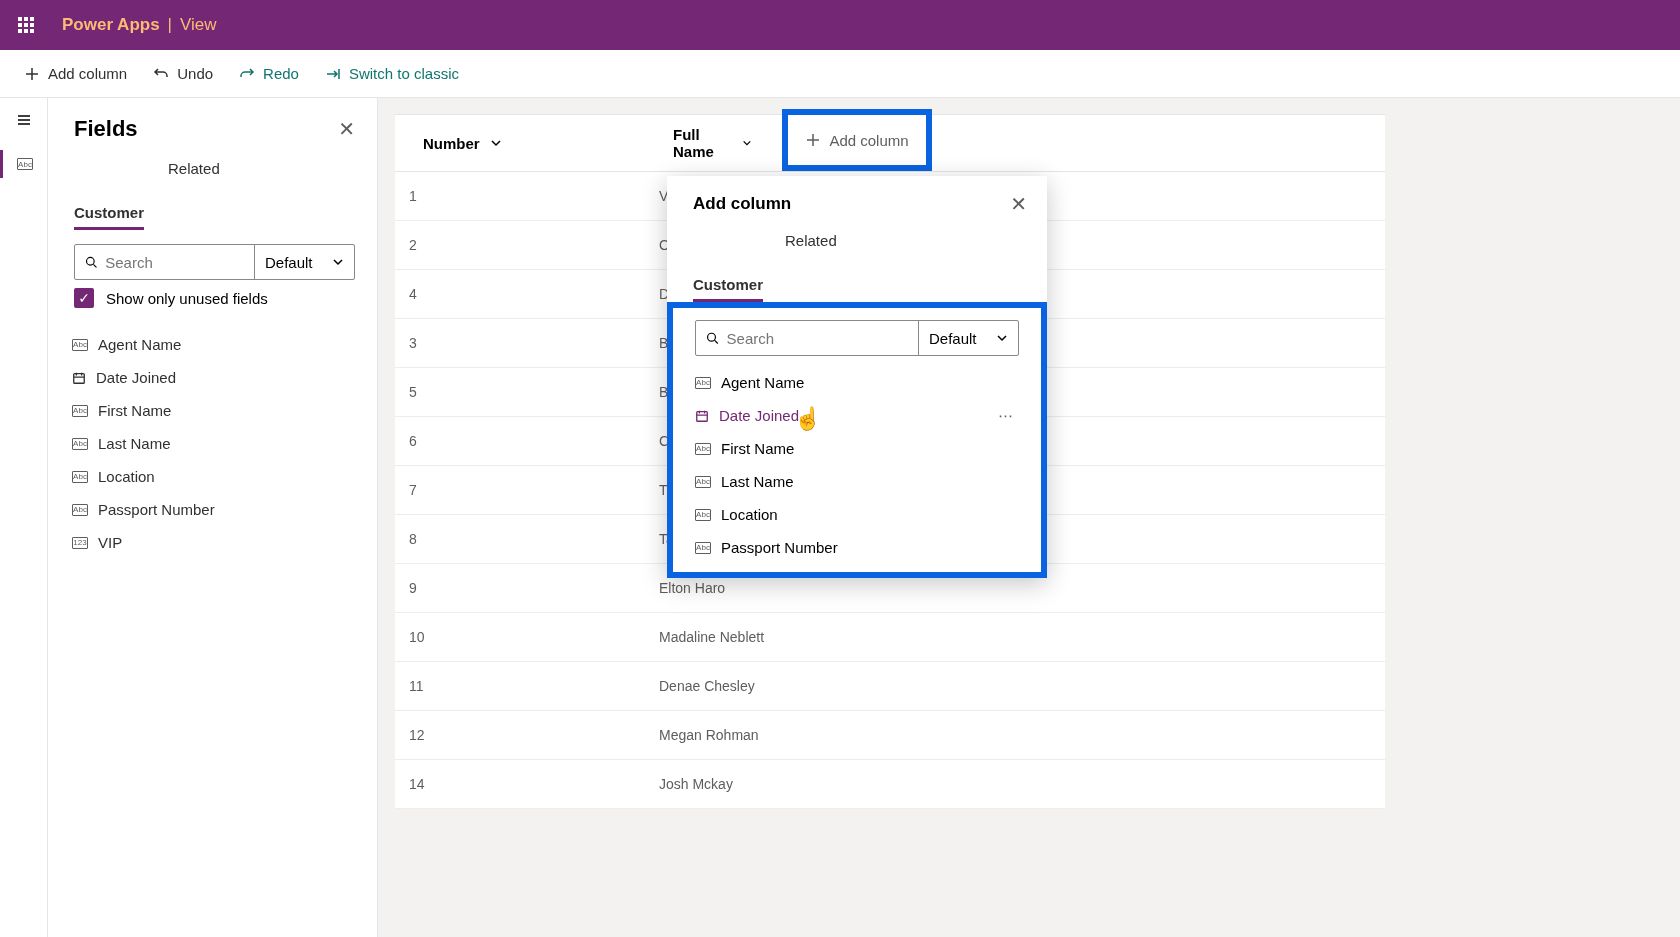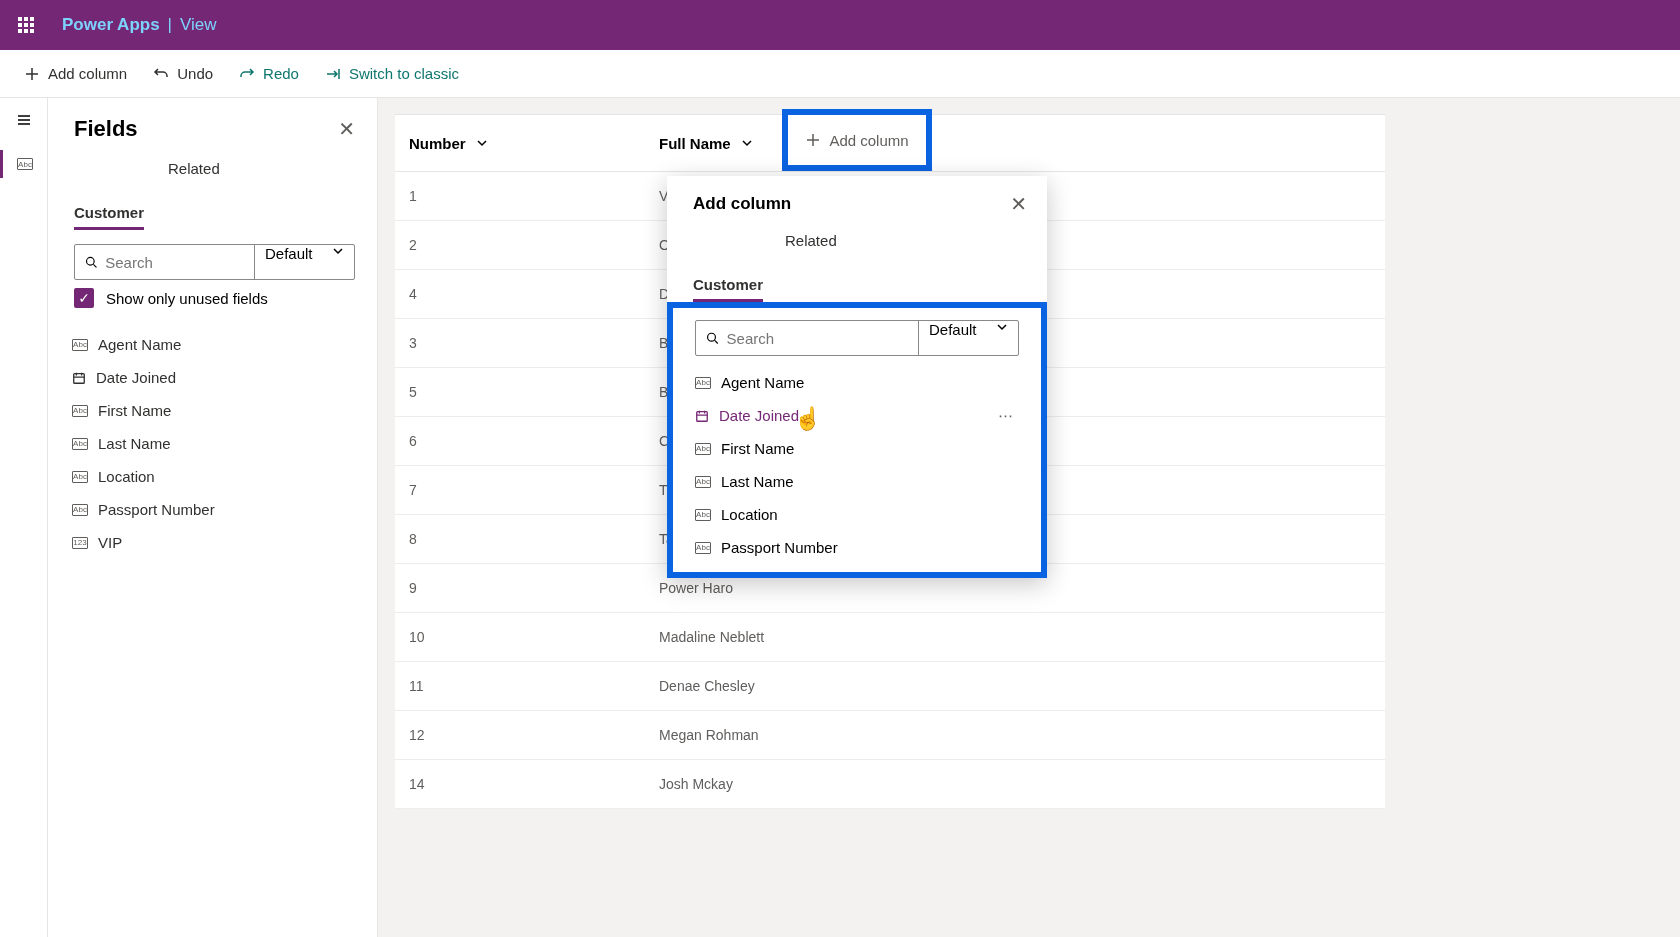--- a/index.html
+++ b/index.html
@@ -1,19 +1,19 @@
 <!DOCTYPE html>
 <html><head>
 <meta charset="utf-8">
 <style>
 * { margin: 0; padding: 0; box-sizing: border-box; font-family: "Segoe UI", Arial, sans-serif; }
 body { background: #f3f2f1; width: 1680px; height: 937px; overflow: hidden; position: relative; }
 
 
-.top-header { background: #742774; height: 50px; display: flex; align-items: center; padding: 0 18px; color: #7dd3fc; }
+.top-header { background: #742774; height: 50px; display: flex; align-items: center; padding: 0 18px; color: #fdba74; }
 .waffle { display: grid; grid-template-columns: repeat(3, 4px); grid-template-rows: repeat(3, 4px); gap: 2px; margin-right: 28px; }
 .waffle div { background: #fff; }
 .app-title { font-size: 17px; font-weight: 600; }
 .app-divider { margin: 0 8px; font-weight: 300; }
 
 
 .command-bar { background: #fff; height: 48px; display: flex; align-items: center; padding: 0 24px; gap: 26px; border-bottom: 1px solid #e5e5e5; }
 .cmd { display: flex; align-items: center; gap: 8px; color: #323130; font-size: 15px; cursor: pointer; }
 .cmd.disabled { color: #0f766e; }
 .cmd svg { width: 16px; height: 16px; }
@@ -24,32 +24,32 @@
 
 .fields-panel { position: absolute; left: 48px; top: 98px; width: 330px; background: #fff; border-right: 1px solid #e5e5e5; height: calc(100% - 98px); }
 .fields-header { display: flex; justify-content: space-between; align-items: center; padding: 18px 22px 8px 26px; }
 .fields-title { font-size: 22px; font-weight: 600; }
 .fields-tabs { display: flex; gap: 24px; padding: 10px 26px 0 26px; }
 .ftab { font-size: 15px; padding-bottom: 6px; cursor: pointer; color: #323130; }
 .ftab.active { font-weight: 600; border-bottom: 3px solid #742774; margin-top: 44px; }
 .search-row { display: flex; margin: 14px 22px 0 26px; border: 1px solid #8a8886; border-radius: 2px; height: 36px; }
 .search-box { flex: 1; display: flex; align-items: center; padding: 0 10px; gap: 8px; }
 .search-box input { border: none; outline: none; font-size: 15px; width: 100%; }
-.filter-sel { width: 100px; border-left: 1px solid #8a8886; display: flex; justify-content: space-between; padding: 0 10px; font-size: 15px; }
+.filter-sel { width: 100px; border-left: 1px solid #8a8886; display: flex; align-items: center; justify-content: space-between; padding: 0 10px; font-size: 15px; }
 .new-field { display: flex; align-items: center; gap: 10px; padding: 16px 26px 10px 26px; color: #605e5c; font-size: 15px; }
 .cb-row { display: flex; align-items: center; gap: 12px; padding: 8px 26px 14px 26px; font-size: 15px; }
 .cb { width: 20px; height: 20px; background: #742774; display: flex; align-items: center; justify-content: center; color: #fff; font-size: 14px; border-radius: 2px;}
 .field-list { padding: 6px 8px; }
 .field-item { display: flex; align-items: center; gap: 10px; padding: 8px 16px; font-size: 15px; color: #323130; cursor: pointer; }
 .ficon { width: 16px; height: 12px; border: 1px solid #605e5c; border-radius: 1px; font-size: 8px; display: flex; align-items: center; justify-content: center; color: #605e5c; }
 
 
 .table-area { position: absolute; left: 395px; top: 114px; width: 990px; background: transparent; }
 .table-header { display: flex; height: 58px; align-items: center; background: #fff; border-top: 1px solid #e5e5e5; border-bottom: 1px solid #e5e5e5; }
-.th { display: flex; align-items: center; gap: 10px; font-size: 15px; font-weight: 600; padding: 0 14px; }
+.th { display: flex; align-items: center; gap: 10px; font-size: 15px; font-weight: 600; padding: 0 28px; }
 .th svg { width: 12px; height: 12px; }
 .col-number { width: 250px; }
 .col-name { width: 135px; }
 .add-col-btn { position: absolute; left: 782px; top: 109px; width: 150px; height: 62px; border: 6px solid #0a63e0; background: #fff; display: flex; align-items: center; justify-content: center; gap: 8px; font-size: 15px; color: #605e5c; cursor: pointer; }
 .table-body { background: #fff; }
 .trow { display: flex; height: 49px; align-items: center; border-bottom: 1px solid #ededed; }
 .tcell { padding: 0 14px; font-size: 14px; color: #605e5c; }
 
 
 .popup { position: absolute; left: 667px; top: 176px; width: 380px; background: #fff; box-shadow: 0 6px 24px rgba(0,0,0,0.22); }
@@ -231,21 +231,21 @@
       <div class="trow">
         <div class="tcell col-number">7</div>
         <div class="tcell col-name">T</div>
       </div>
       <div class="trow">
         <div class="tcell col-number">8</div>
         <div class="tcell col-name">Ta</div>
       </div>
       <div class="trow">
         <div class="tcell col-number">9</div>
-        <div class="tcell col-name">Power Haro</div>
+        <div class="tcell col-name">Elton Haro</div>
       </div>
       <div class="trow">
         <div class="tcell col-number">10</div>
         <div class="tcell col-name">Madaline Neblett</div>
       </div>
       <div class="trow">
         <div class="tcell col-number">11</div>
         <div class="tcell col-name">Denae Chesley</div>
       </div>
       <div class="trow">

